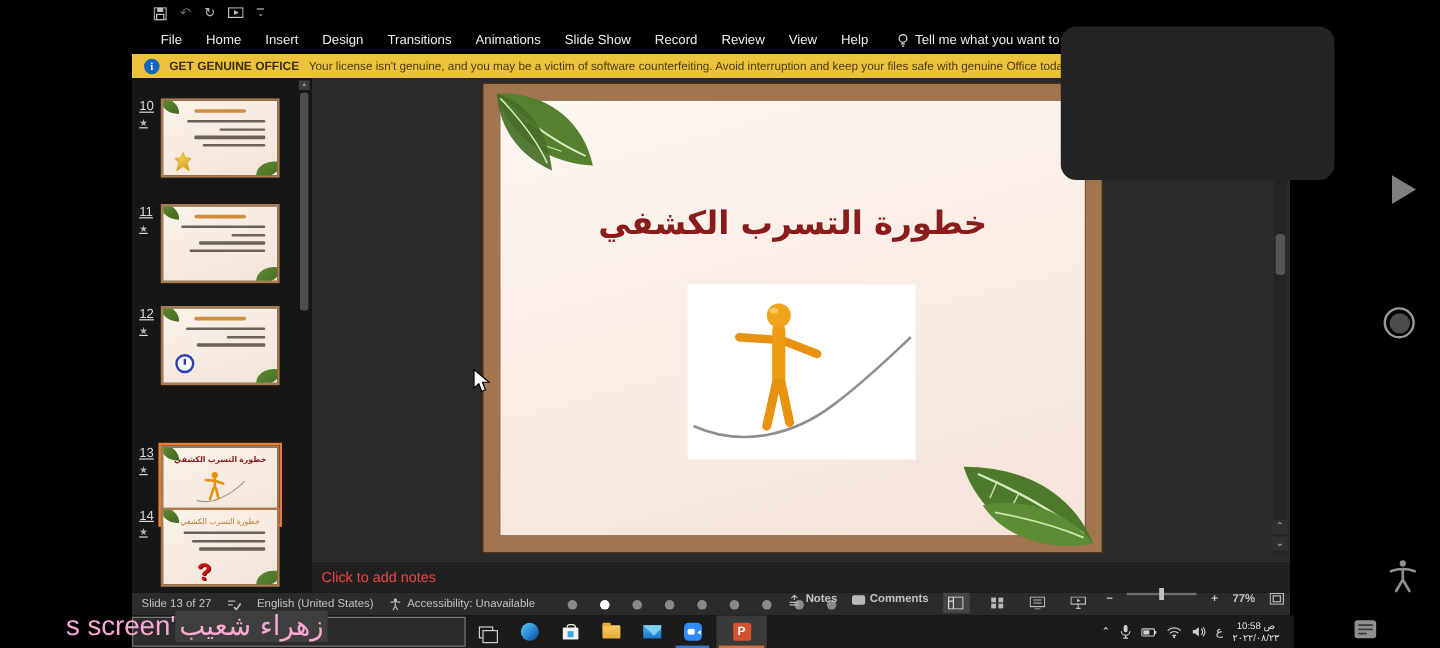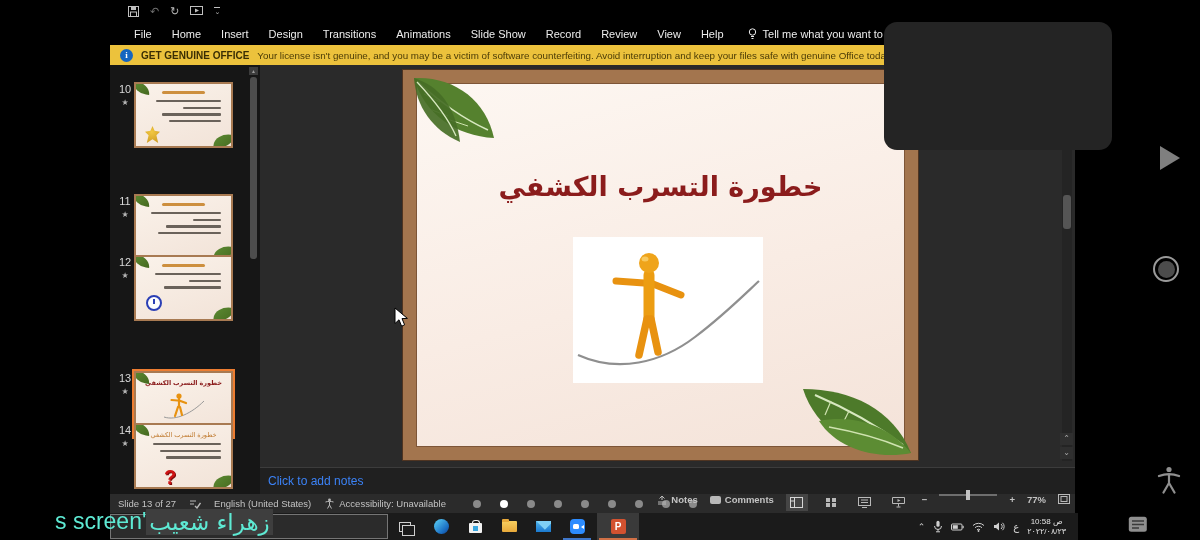--- a/index.html
+++ b/index.html
@@ -31,25 +31,25 @@
   .whead{font-size:10px;font-weight:bold;color:#3a2e04;margin:0 8px;white-space:nowrap;}
   .wmsg{font-size:9.8px;color:#4a3b06;white-space:nowrap;overflow:hidden;}
   .wbtn{margin-left:auto;margin-right:4px;font-size:9.8px;color:#3a2e04;background:#f4ecca;border:1px solid #73622c;padding:1.5px 9px;white-space:nowrap;}
 
   
   .main{position:absolute;left:0;top:65px;width:100%;height:429px;display:flex;}
   .thumbs{position:relative;width:150px;height:100%;background:#161616;overflow:hidden;flex:0 0 auto;}
   .rightcol{position:relative;flex:1;display:flex;flex-direction:column;}
   .canvas{position:relative;height:402px;background:#2a2a2a;overflow:hidden;}
   .notesbar{height:27px;background:#202020;border-top:1px solid #3c3c3c;display:flex;align-items:center;}
-  .notesbar span{margin-left:8px;font-size:12px;color:#3b82f6;}
+  .notesbar span{margin-left:8px;font-size:12px;color:#ef4444;}
 
   
   .thumb{position:absolute;left:6px;width:132px;display:flex;}
-  .tnum{width:18px;color:#d8d8d8;font-size:11px;text-align:center;padding-top:1px;}
+  .tnum{width:18px;color:#d8d8d8;font-size:11px;text-align:left;padding-top:1px;text-decoration:underline;}
   .tstar{display:block;color:#b5b5b5;font-size:8px;margin-top:3px;}
   .tslide{position:relative;width:99px;height:66px;background:linear-gradient(160deg,#faf2ea,#f2e3d8);border:2px solid #a87a52;overflow:hidden;}
   .tslide.selected{box-shadow:0 0 0 2px #ED7D31;}
   .tleaf{position:absolute;background:linear-gradient(135deg,#5d8c33,#45681f);}
   .tleaf.tl{left:-2px;top:-2px;width:16px;height:12px;border-radius:0 100% 0 80%;transform:rotate(8deg);}
   .tleaf.br{right:-3px;bottom:-3px;width:20px;height:15px;border-radius:80% 0 100% 0;transform:rotate(6deg);}
   .ttitle-line{height:3px;width:46%;background:#cd8f3e;border-radius:2px;margin:7px auto 6px auto;}
   .tline{height:2.2px;background:#6a625a;border-radius:1px;margin:0 10px 4.5px auto;}
   .ttitle-txt{display:block;text-align:center;font-size:6.5px;color:#8b1c1c;margin-top:6px;font-weight:bold;}
   .ttitle-txt.orange{color:#c07b30;font-weight:normal;}
@@ -108,21 +108,21 @@
   .store-ico:after{content:"";position:absolute;left:4px;top:2.5px;width:5px;height:5px;background:#39a7e0;}
   .zoomapp-ico{position:relative;width:15px;height:15px;background:#2d8cff;border-radius:4px;}
   .zoomapp-ico:before{content:"";position:absolute;left:3px;top:5px;width:6px;height:5px;background:#fff;border-radius:1.5px;}
   .zoomapp-ico:after{content:"";position:absolute;left:9.5px;top:5.5px;border:2px solid transparent;border-right:3px solid #fff;}
   .ppt-ico{width:15px;height:15px;background:#d35230;border-radius:2px;color:#fff;font-weight:bold;font-size:10px;display:flex;align-items:center;justify-content:center;}
   .taskview-ico{position:relative;width:12px;height:10px;border:1px solid #cfcfcf;}
   .taskview-ico:before{content:"";position:absolute;left:2px;top:2px;width:11px;height:9px;border:1px solid #cfcfcf;background:#1b1b1b;}
 
   
   .vid-overlay{position:absolute;left:884px;top:22px;width:228px;height:128px;background:#242424;border-radius:13px;z-index:40;}
-  .caption{position:absolute;left:55px;top:508px;z-index:50;font-size:23px;color:#5eead4;white-space:nowrap;display:flex;align-items:center;}
+  .caption{position:absolute;left:55px;top:508px;z-index:50;font-size:23px;color:#f9a8d4;white-space:nowrap;display:flex;align-items:center;}
   .caption .ar{background:#3e3e3e;padding:0 3px;font-family:"DejaVu Sans",sans-serif;}
   .play-tri{position:absolute;left:1160px;top:146px;width:0;height:0;border-top:12px solid transparent;border-bottom:12px solid transparent;border-left:20px solid #7f7f7f;z-index:30;}
   .rec-btn{position:absolute;left:1153px;top:256px;width:26px;height:26px;border:2.5px solid #9a9a9a;border-radius:50%;display:flex;align-items:center;justify-content:center;z-index:30;}
   .rec-btn i{width:17px;height:17px;border-radius:50%;background:#4c4c4c;}
   .access-ctl{position:absolute;left:1157px;top:466px;z-index:30;}
   .chat-note{position:absolute;left:1128px;top:516px;z-index:30;}
   .cursor{position:absolute;left:394px;top:307px;z-index:60;}
 </style>
 </head>
 <body>
@@ -187,21 +187,21 @@
             <div class="tleaf br"></div>
             <div class="ttitle-line"></div>
             <div class="tline" style="width:68%;"></div>
             <div class="tline" style="width:40%;margin-right:10px;"></div>
             <div class="tline" style="width:62%;"></div>
             <div class="tline" style="width:55%;"></div>
             <div class="tgold"></div>
           </div>
         </div>
 
-        <div class="thumb" style="top:105px;margin-top:24px;">
+        <div class="thumb" style="top:105px;">
           <div class="tnum"><span>11</span><span class="tstar">★</span></div>
           <div class="tslide">
             <div class="tleaf tl"></div>
             <div class="tleaf br"></div>
             <div class="ttitle-line"></div>
             <div class="tline" style="width:74%;"></div>
             <div class="tline" style="width:30%;"></div>
             <div class="tline" style="width:58%;"></div>
             <div class="tline" style="width:66%;"></div>
           </div>

